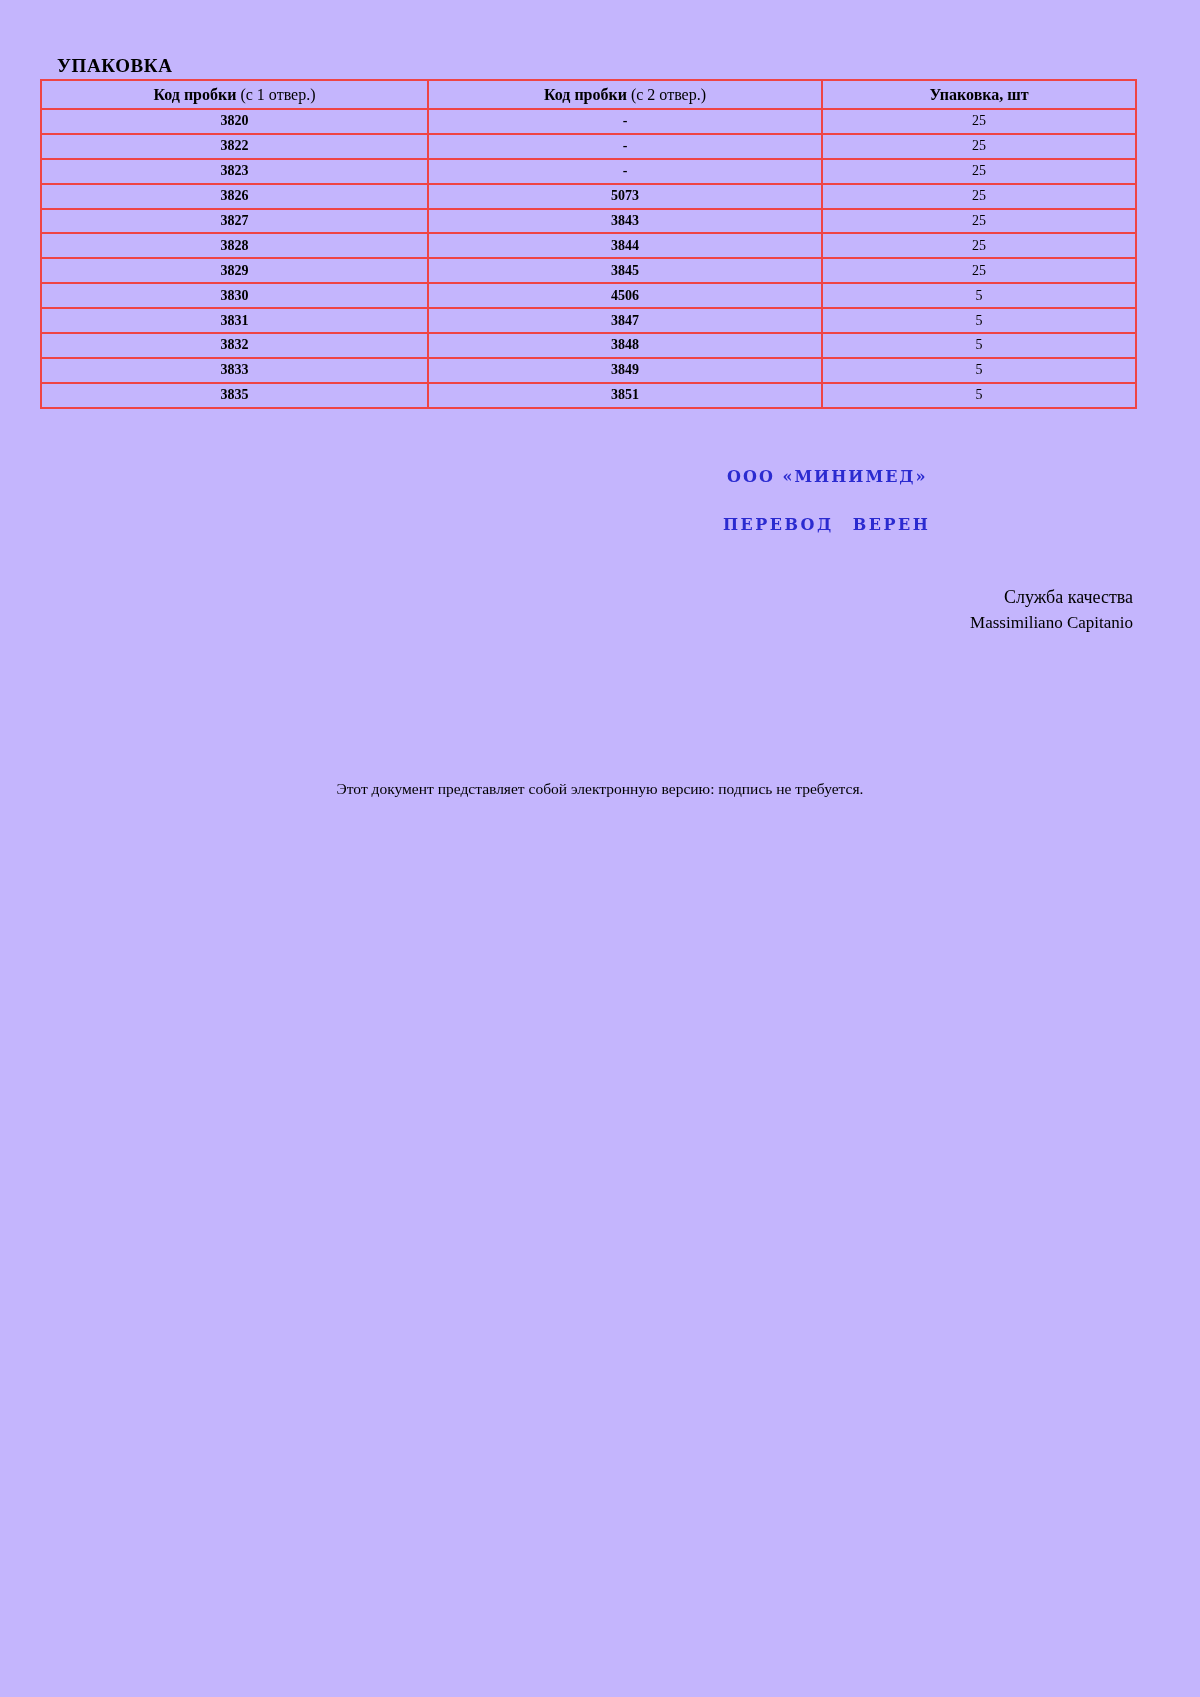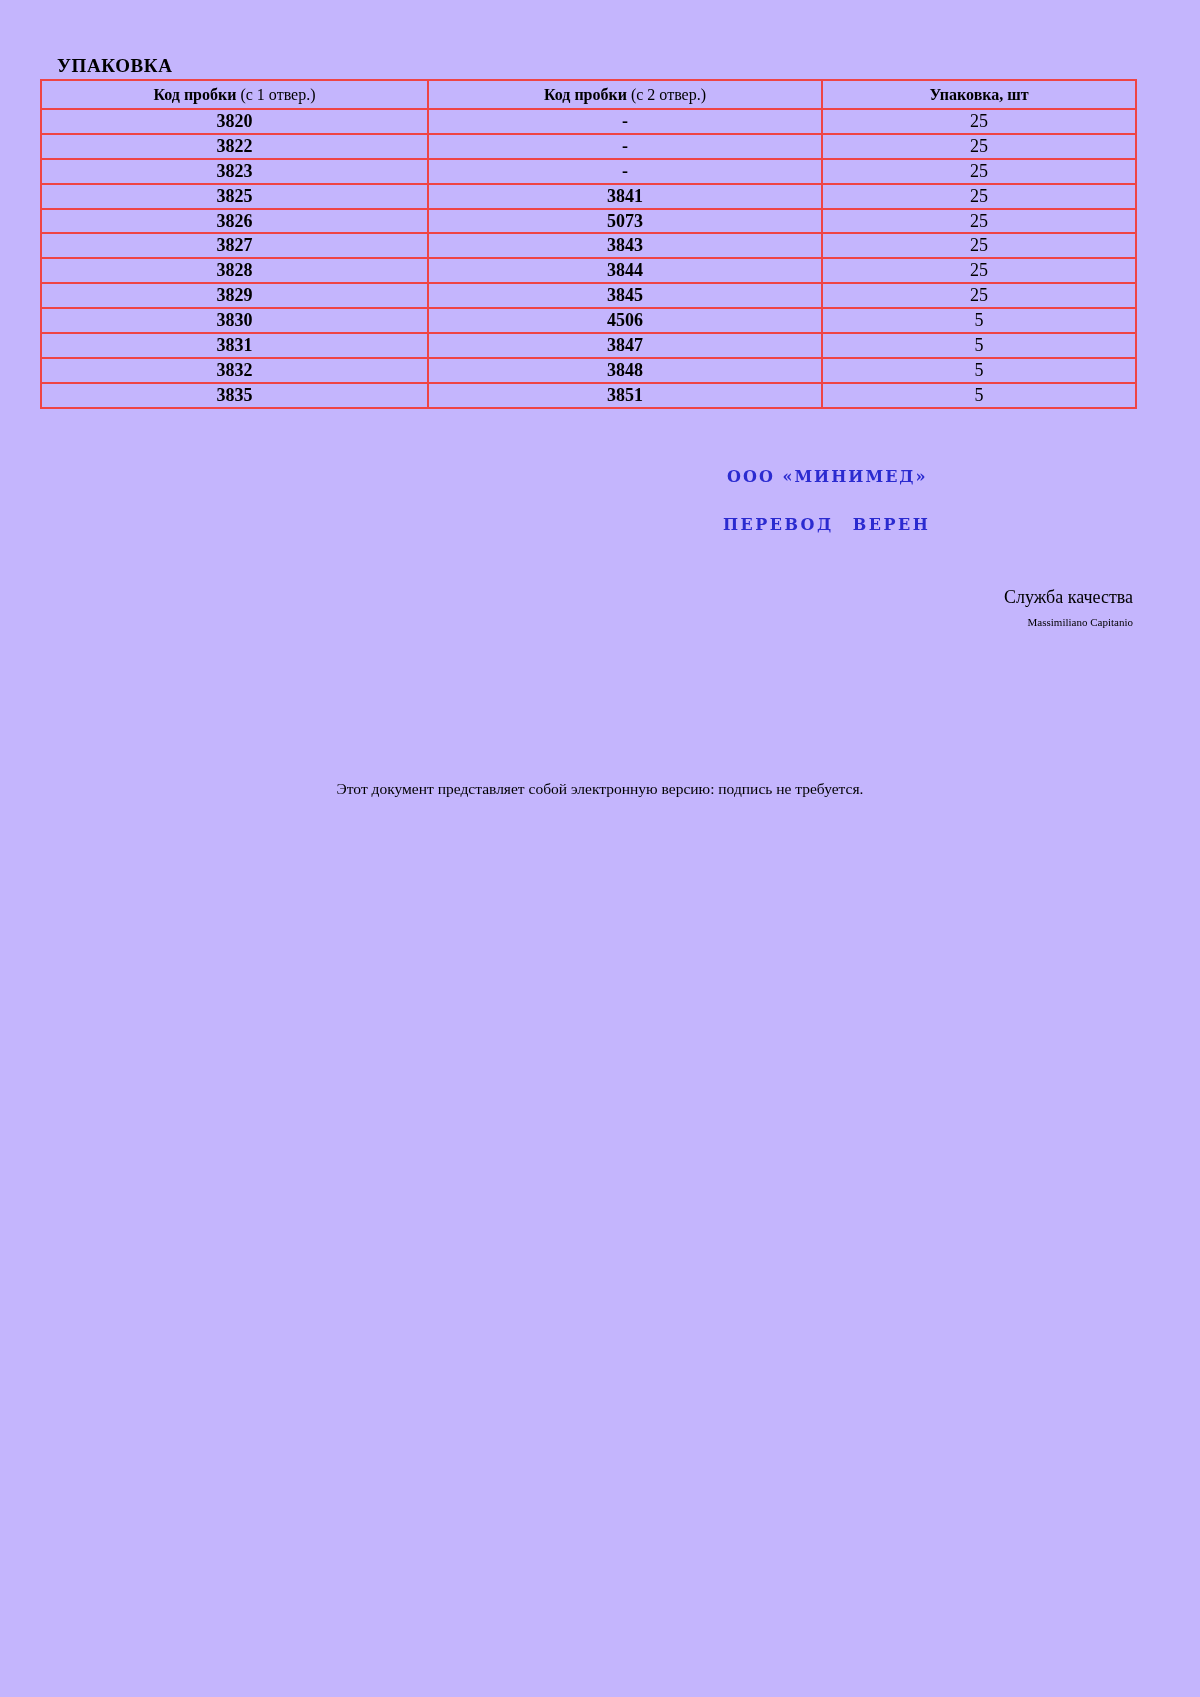--- a/index.html
+++ b/index.html
@@ -41,21 +41,21 @@
     overflow: hidden;
   }
   .packing-table th {
     height: 27px;
     font-size: 16px;
     font-weight: normal;
   }
   .packing-table th b { font-weight: bold; }
   .packing-table td {
     height: 22.9px;
-    font-size: 18px;
+    font-size: 14px;
   }
   .packing-table td.code { font-weight: bold; }
   .packing-table td.qty { font-weight: normal; }
   .stamp {
     position: absolute;
     font-family: "DejaVu Serif", serif;
     font-weight: bold;
     white-space: nowrap;
     line-height: 20px;
     transform: scaleY(1.08);
@@ -74,21 +74,21 @@
     word-spacing: 11px;
   }
   .signature {
     position: absolute;
     top: 585px;
     right: 107px;
     text-align: right;
     line-height: 25px;
   }
   .sig-dept { font-size: 18px; font-weight: normal; }
-  .sig-name { font-size: 11px; font-weight: normal; }
+  .sig-name { font-size: 17px; font-weight: normal; }
   .footer-note {
     position: absolute;
     left: 0;
     top: 780px;
     width: 1200px;
     text-align: center;
     font-size: 15.5px;
   }
 </style>
 </head>
@@ -121,25 +121,20 @@
           <td class="code">3822</td>
           <td class="code">-</td>
           <td class="qty">25</td>
         </tr>
         <tr>
           <td class="code">3823</td>
           <td class="code">-</td>
           <td class="qty">25</td>
         </tr>
         <tr>
-          <td class="code">3825</td>
-          <td class="code">3841</td>
-          <td class="qty">25</td>
-        </tr>
-        <tr>
           <td class="code">3826</td>
           <td class="code">5073</td>
           <td class="qty">25</td>
         </tr>
         <tr>
           <td class="code">3827</td>
           <td class="code">3843</td>
           <td class="qty">25</td>
         </tr>
         <tr>
@@ -161,20 +156,25 @@
           <td class="code">3831</td>
           <td class="code">3847</td>
           <td class="qty">5</td>
         </tr>
         <tr>
           <td class="code">3832</td>
           <td class="code">3848</td>
           <td class="qty">5</td>
         </tr>
         <tr>
+          <td class="code">3833</td>
+          <td class="code">3849</td>
+          <td class="qty">5</td>
+        </tr>
+        <tr>
           <td class="code">3835</td>
           <td class="code">3851</td>
           <td class="qty">5</td>
         </tr>
       </tbody>
   </table>
 
   <div class="stamp stamp-1" style="color: rgb(43, 43, 208);">ООО «МИНИМЕД»</div>
   <div class="stamp stamp-2" style="color: rgb(43, 43, 208);">ПЕРЕВОД ВЕРЕН</div>
 

